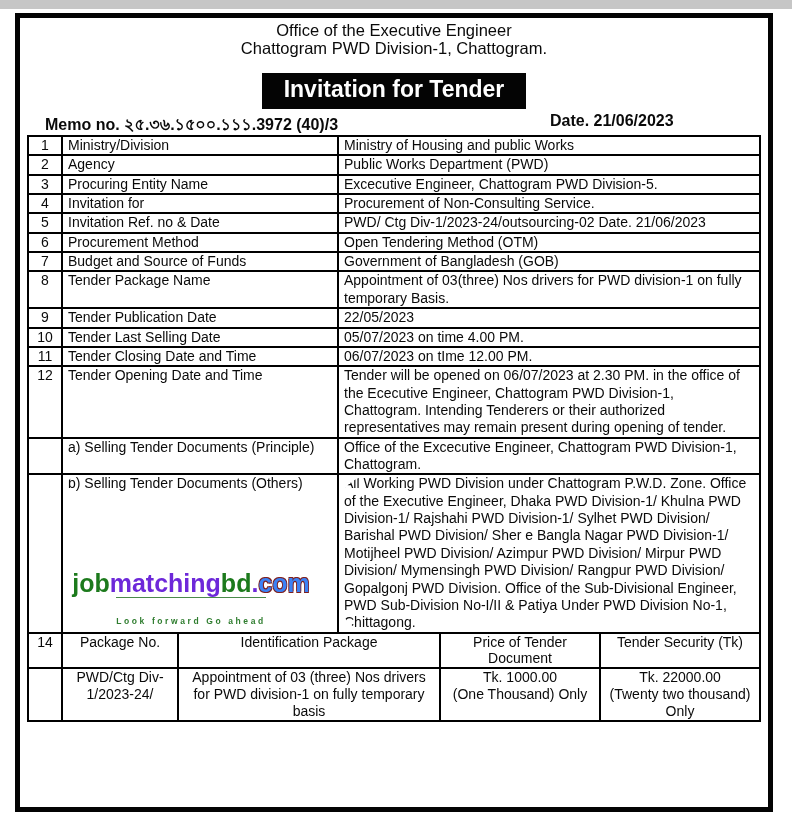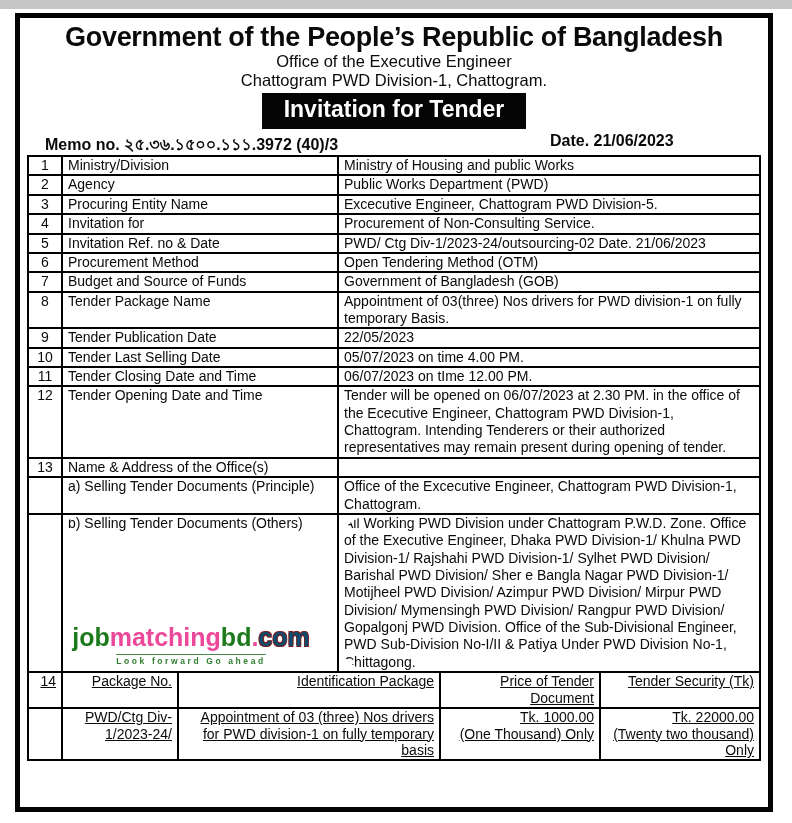--- a/index.html
+++ b/index.html
@@ -8,54 +8,53 @@
     font-family:"Liberation Sans",sans-serif;color:#0a0a0a;overflow:hidden;
   }
   .scan-strip{position:absolute;left:0;top:0;width:792px;height:9px;background:#c6c6c6;}
   .frame{
     position:absolute;left:15px;top:13px;width:758px;height:799px;
     border:5px solid #030303;box-sizing:border-box;background:#fff;
     padding:3px 7px 0 7px;overflow:hidden;
   }
   .h-title{text-align:center;font-size:27px;font-weight:bold;line-height:1.08;letter-spacing:-0.3px;margin-top:2px;}
   .h-sub{text-align:center;font-size:16.5px;line-height:1.12;}
-  .banner-wrap{text-align:center;margin:4px 0 3px 0;}
+  .banner-wrap{text-align:center;margin:15px 0 3px 0;}
   .banner{display:inline-block;background:#040404;color:#fff;font-size:23px;font-weight:bold;padding:3px 22px 6px 22px;}
   .memo-row{position:relative;height:21px;font-size:16px;font-weight:bold;margin:1px 2px 2px 18px;}
   .memo-row .date{position:absolute;left:505px;top:0;}
 
   table.main, table.pkg{width:100%;border-collapse:collapse;table-layout:fixed;}
   table.main td, table.pkg td{
     border:2px solid #000;padding:0 5px;font-size:14px;line-height:1.24;
     vertical-align:top;overflow:hidden;
   }
   td.no-cell{text-align:center;padding:0 2px;}
   td.empty-cell{}
   td.small{font-size:13px;line-height:1.18;border-radius:17px;}
   td.bval{font-size:12.9px;line-height:1.12;border-radius:31px;}
   td.blabel{position:relative;}
   table.pkg{margin-top:-2px;}
-  table.pkg td{text-align:right;line-height:1.2;text-decoration:underline;}
+  table.pkg td{text-align:center;line-height:1.2;}
   table.pkg td.hd{}
 
   .watermark{position:absolute;left:4px;bottom:3px;width:248px;text-align:center;}
   .wm-main{font-size:25px;font-weight:bold;line-height:1;white-space:nowrap;}
   .wm-green{color:#1c7a1c;}
-  .wm-red{color:#ec4899;}
-  .wm-yellow{color:#0c4a6e;text-shadow:0.8px 0.8px 0 #7d1f1f,-0.8px -0.8px 0 #7d1f1f,0.8px -0.8px 0 #7d1f1f,-0.8px 0.8px 0 #7d1f1f;}
-  .wm-tag{display:inline-block;font-size:8.5px;font-weight:bold;letter-spacing:2.6px;color:#2f7d2f;border-top:1.5px solid #4a8a4a;margin-top:1px;padding-top:1px;white-space:nowrap;}
+  .wm-red{color:#6d28d9;}
+  .wm-yellow{color:#3b82f6;text-shadow:0.8px 0.8px 0 #7d1f1f,-0.8px -0.8px 0 #7d1f1f,0.8px -0.8px 0 #7d1f1f,-0.8px 0.8px 0 #7d1f1f;}
+  .wm-tag{display:inline-block;font-size:8.5px;font-weight:bold;letter-spacing:2.6px;color:#2f7d2f;border-top:1.5px solid #4a8a4a;margin-top:1px;padding-top:18px;white-space:nowrap;}
 </style>
 </head>
 <body>
 
 <div class="scan-strip"></div>
 
 <div class="frame">
 
-  <div class="h-title">Government of the People’s Republic of Bangladesh</div>
   <div class="h-sub">Office of the Executive Engineer</div>
   <div class="h-sub">Chattogram PWD Division-1, Chattogram.</div>
 
   <div class="banner-wrap">
     <span class="banner">Invitation for Tender</span>
   </div>
 
   <div class="memo-row">
     <span>Memo no. ২৫.৩৬.১৫০০.১১১.3972 (40)/3</span>
     <span class="date">Date. 21/06/2023</span>
@@ -122,25 +121,20 @@
       <td class="no-cell">11</td>
       <td>Tender Closing Date and Time</td>
       <td>06/07/2023 on tIme 12.00 PM.</td>
     </tr>
     <tr>
       <td class="no-cell">12</td>
       <td>Tender Opening Date and Time</td>
       <td>Tender will be opened on 06/07/2023 at 2.30 PM. in the office of the Ececutive Engineer, Chattogram PWD Division-1, Chattogram. Intending Tenderers or their authorized representatives may remain present during opening of tender.</td>
     </tr>
     <tr>
-      <td class="no-cell">13</td>
-      <td>Name &amp; Address of the Office(s)</td>
-      <td></td>
-    </tr>
-    <tr>
       <td class="no-cell empty-cell"></td>
       <td class="small">a) Selling Tender Documents (Principle)</td>
       <td class="small">Office of the Excecutive Engineer, Chattogram PWD Division-1, Chattogram.</td>
     </tr>
     <tr>
       <td class="no-cell empty-cell"></td>
       <td class="small blabel">
         <span>b) Selling Tender Documents (Others)</span>
         <span class="watermark">
           <span class="wm-main"><span class="wm-green">job</span><span class="wm-red">matching</span><span class="wm-green">bd</span><span class="wm-red">.</span><span class="wm-yellow">com</span></span><br>

